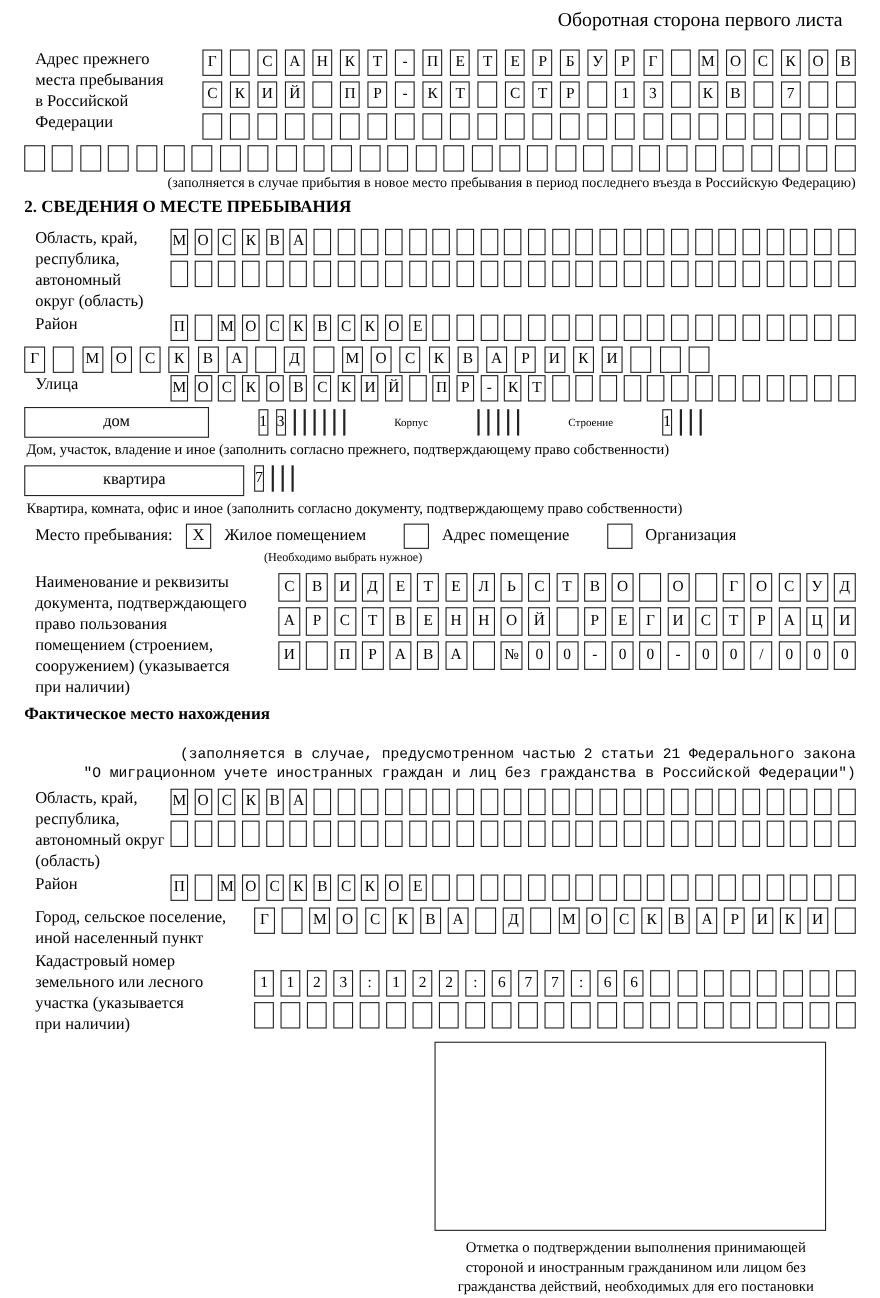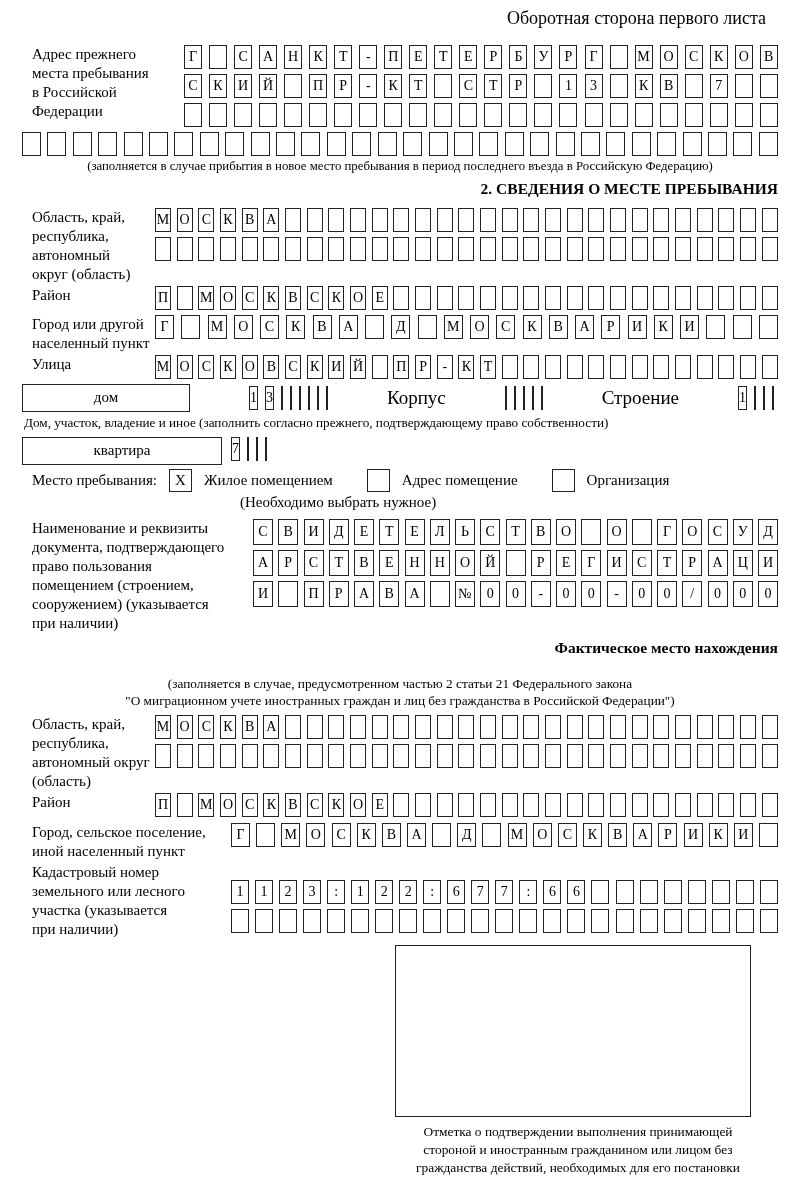--- a/index.html
+++ b/index.html
@@ -20,44 +20,44 @@
         text-align:center;font-size:14px;line-height:21px;background:#fff;}
   .c-prev{width:594px;}        .c-prev .cell{width:18px;}
   .c-full{width:756px;}        .c-full .cell{width:19px;}
   .c-s2{width:623px;}          .c-s2 .cell{width:16px;}
   .c-s2g{width:623px;}         .c-s2g .cell{width:19px;}
   .c-doc{width:525px;}         .c-doc .cell{width:20px;height:26px;line-height:23px;}
   .c-fg{width:547px;}          .c-fg .cell{width:19px;}
   .c-kad{width:547px;}         .c-kad .cell{width:18px;}
 
   .note{font-size:12.8px;line-height:16px;}
-  .note.center{text-align:center;}
+  .note.center{text-align:right;}
   .note-left{font-size:13.2px;margin:3px 0 6px 2px;}
 
-  .sec-title{text-align:right;font-weight:bold;font-size:15.5px;margin:6px 0 10px 0;}
-
-  .inline-row{display:flex;align-items:center;width:752px;justify-content:space-between;margin-bottom:3px;}
+  .sec-title{text-align:left;font-weight:bold;font-size:15.5px;margin:6px 0 10px 0;}
+
+  .inline-row{display:flex;align-items:center;width:616px;justify-content:space-between;margin-bottom:3px;}
   .wide-box{box-sizing:border-box;border:1.5px solid #222;height:28px;line-height:25px;
             text-align:center;font-size:15px;}
   .bx-dom{width:168px;} .bx-kv{width:200px;}
   .cellgroup{display:flex;gap:7px;}
-  .small-lbl{font-size:19px;}
+  .small-lbl{font-size:10px;}
 
   .kv-row{display:flex;align-items:flex-start;gap:9px;margin-bottom:3px;}
 
   .mesto-row{display:flex;align-items:center;margin:4px 0 2px 0;}
   .mesto-row .lead{font-size:15px;padding-left:10px;}
   .chk{box-sizing:border-box;border:1.5px solid #222;width:23px;height:23px;text-align:center;
        font-size:15px;line-height:20px;margin:0 12px 0 12px;flex:0 0 auto;}
   .optlbl{font-size:15px;margin-right:22px;}
-  .mesto-note{font-size:15px;margin:0 0 8px 218px;}
+  .mesto-note{font-size:11px;margin:0 0 8px 218px;}
 
   .doc-field{margin-top:4px;margin-bottom:6px;}
 
-  .fact-note{text-align:center;font-size:13.3px;line-height:17px;}
+  .fact-note{text-align:right;font-size:13.3px;line-height:17px;font-family:Liberation Mono, monospace;}
 
   .kad-rows{margin-top:17px;}
 
   .stamp-box{box-sizing:border-box;border:1.6px solid #222;width:356px;height:172px;
              margin:6px 0 6px 373px;background:#fff;}
   .stamp-note{width:404px;margin-left:354px;text-align:center;font-size:13.4px;
               line-height:18px;white-space:pre-line;}
   .mb2{margin-bottom:2px;} .mb5{margin-bottom:5px;} .mb6{margin-bottom:6px;}
 </style>
 </head>
@@ -289,22 +289,20 @@
         <div class="cell"></div>
         <div class="cell"></div>
         <div class="cell"></div>
         <div class="cell"></div>
         <div class="cell"></div>
         <div class="cell"></div>
       </div>
   </div>
 
   <div class="field mb2">
-    <div class="lbl w133">Город или другой
-населенный пункт</div>
     <div class="cells c-s2g">
         <div class="cell">Г</div>
         <div class="cell"></div>
         <div class="cell">М</div>
         <div class="cell">О</div>
         <div class="cell">С</div>
         <div class="cell">К</div>
         <div class="cell">В</div>
         <div class="cell">А</div>
         <div class="cell"></div>
@@ -393,20 +391,21 @@
 
   <div class="kv-row">
     <div class="wide-box bx-kv">квартира</div>
     <div class="cellgroup">
         <div class="cell">7</div>
         <div class="cell"></div>
         <div class="cell"></div>
         <div class="cell"></div>
       </div>
   </div>
+  <div class="note-left">Квартира, комната, офис и иное (заполнить согласно документу, подтверждающему право собственности)</div>
 
   <div class="mesto-row">
     <div class="lead">Место пребывания:</div>
     <div class="chk">X</div>
     <div class="optlbl">Жилое помещением</div>
     <div class="chk"></div>
     <div class="optlbl">Адрес помещение</div>
     <div class="chk"></div>
     <div class="optlbl">Организация</div>
   </div>

